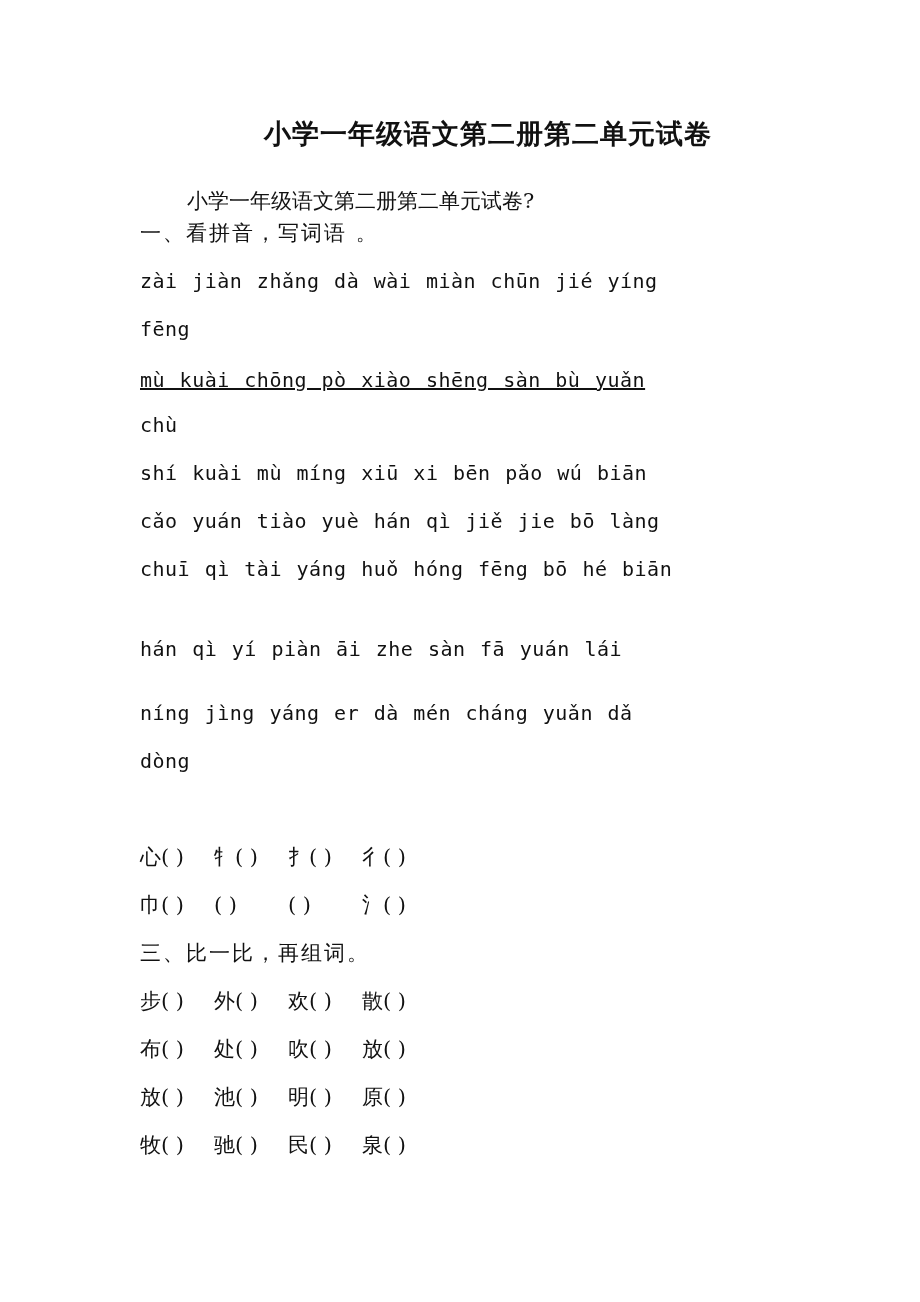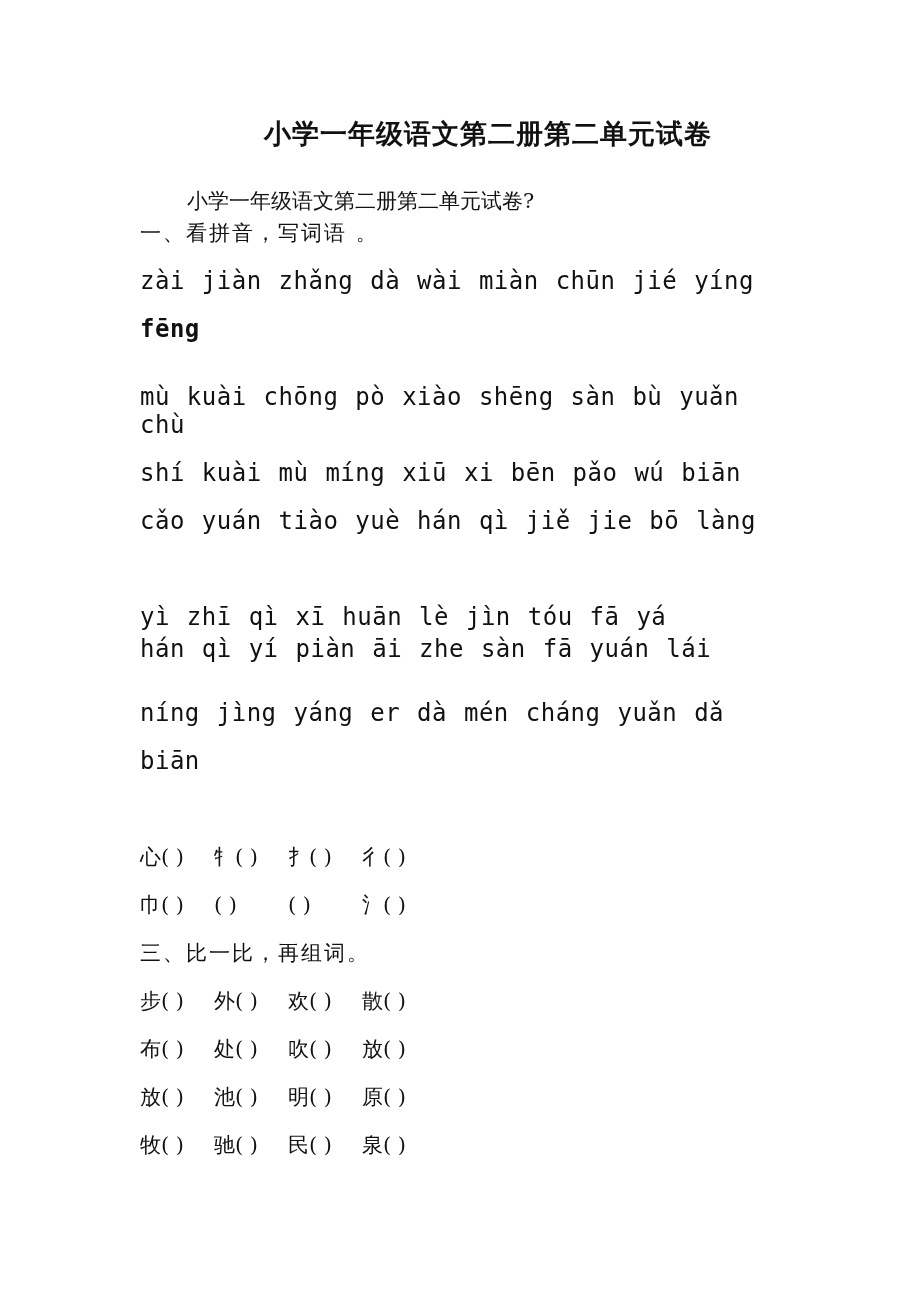--- a/index.html
+++ b/index.html
@@ -48,21 +48,21 @@
     .subtitle {
       left: 187px;
       font-size: 21px;
     }
     .heading {
       font-size: 21px;
       letter-spacing: 2px;
     }
     .pinyin {
       font-family: "DejaVu Sans Mono", "Liberation Mono", monospace;
-      font-size: 24px;
+      font-size: 20px;
       letter-spacing: 0.5px;
       word-spacing: 2px;
     }
     .cjk-row {
       font-size: 21px;
       display: flex;
       gap: 0;
     }
     .cjk-item {
       display: inline-block;
@@ -74,29 +74,29 @@
 <body>
 
 <div class="page">
 
   <h1 class="title">小学一年级语文第二册第二单元试卷</h1>
 
   <p class="line subtitle" style="top:186px;">小学一年级语文第二册第二单元试卷?</p>
 
   <p class="line heading" style="top:218px;">一、看拼音，写词语 。</p>
   <p class="line pinyin" style="top:266px;">zài jiàn zhǎng dà wài miàn chūn jié yíng</p>
-  <p class="line pinyin" style="top:314px;font-weight:bold;">fēng</p>
-  <p class="line pinyin" style="top:382px;">mù kuài chōng pò xiào shēng sàn bù yuǎn</p>
+  <p class="line pinyin" style="top:314px;">fēng</p>
+  <p class="line pinyin" style="top:365px;text-decoration:underline;">mù kuài chōng pò xiào shēng sàn bù yuǎn</p>
   <p class="line pinyin" style="top:410px;">chù</p>
   <p class="line pinyin" style="top:506px;">cǎo yuán tiào yuè hán qì jiě jie bō làng</p>
   <p class="line pinyin" style="top:458px;">shí kuài mù míng xiū xi bēn pǎo wú biān</p>
-  <p class="line pinyin" style="top:602px;">yì zhī qì xī huān lè jìn tóu fā yá</p>
+  <p class="line pinyin" style="top:554px;">chuī qì tài yáng huǒ hóng fēng bō hé biān</p>
   <p class="line pinyin" style="top:634px;">hán qì yí piàn āi zhe sàn fā yuán lái</p>
   <p class="line pinyin" style="top:698px;">níng jìng yáng er dà mén cháng yuǎn dǎ</p>
-  <p class="line pinyin" style="top:746px;">biān</p>
+  <p class="line pinyin" style="top:746px;">dòng</p>
 
   <div class="line cjk-row" style="top:842px;">
     <span class="cjk-item">心( )</span>
     <span class="cjk-item">牜( )</span>
     <span class="cjk-item">扌( )</span>
     <span class="cjk-item">彳( )</span>
   </div>
   <div class="line cjk-row" style="top:890px;">
     <span class="cjk-item">巾( )</span>
     <span class="cjk-item">( )</span>

